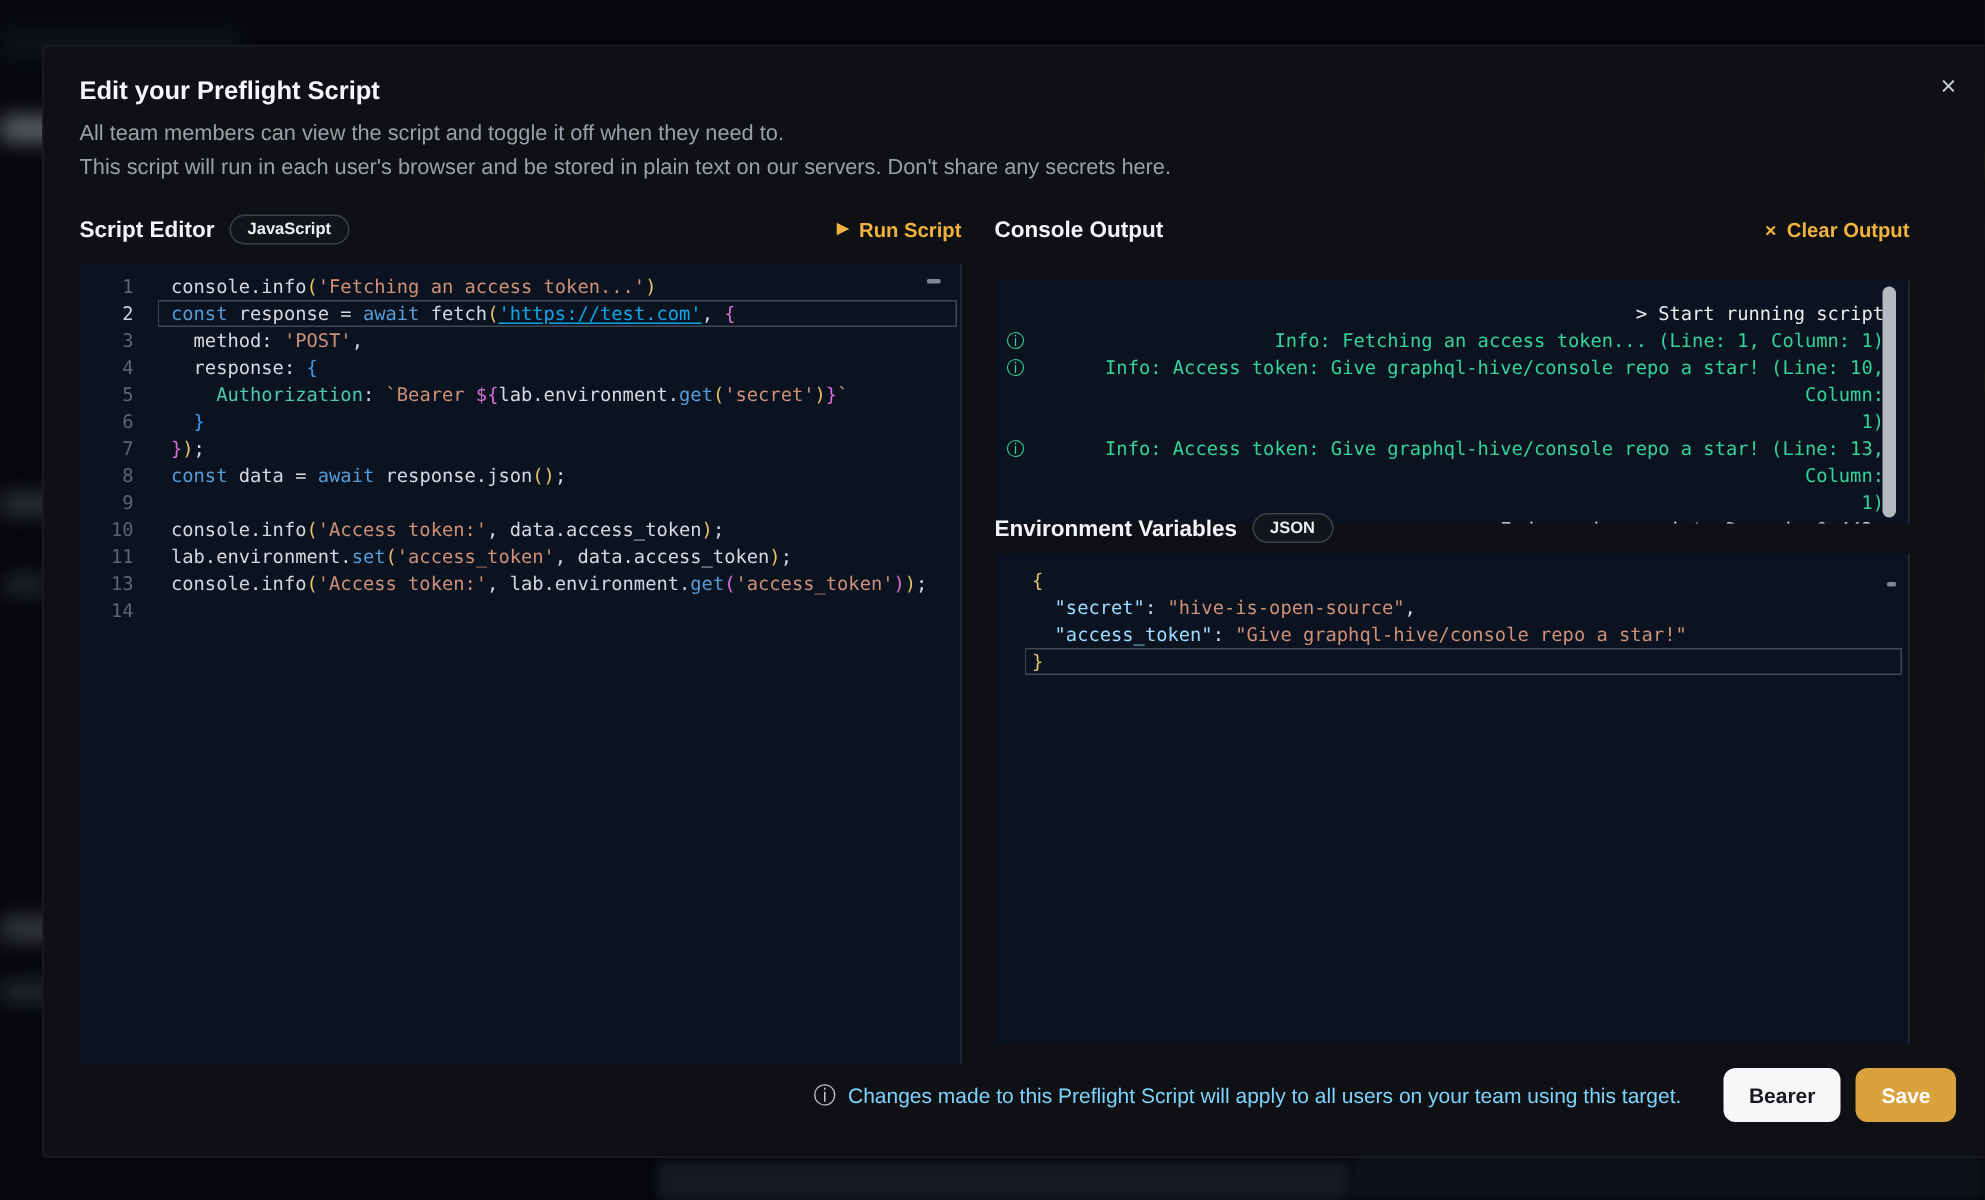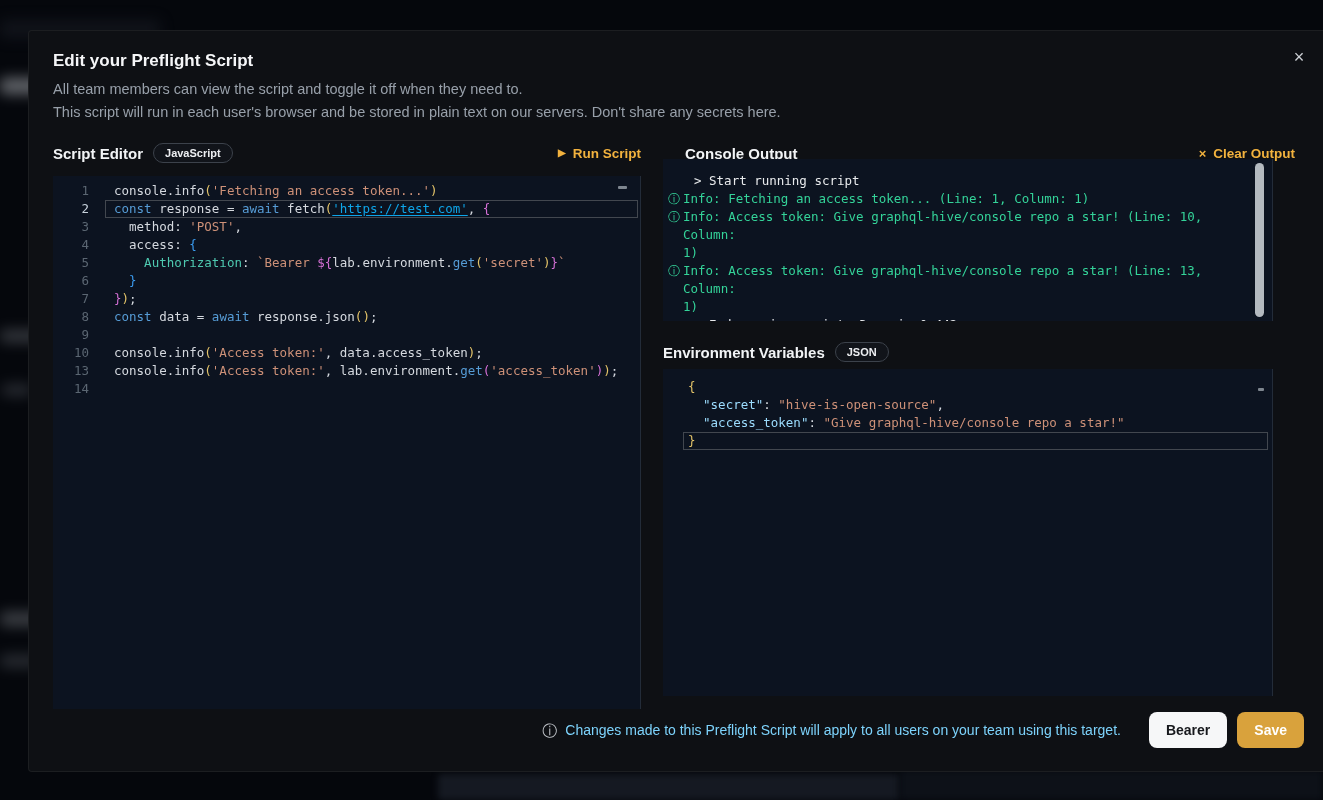--- a/index.html
+++ b/index.html
@@ -23,21 +23,21 @@
   .badge { margin-left:10px; padding:3px 11px; border:1px solid #3c424b; border-radius:999px;
     background:#11141a; font-size:11px; font-weight:700; color:#eceef1; }
   .spacer { flex:1; }
   .amber-btn { display:flex; align-items:center; gap:7px; color:#f2b23e; font-size:13.5px;
     font-weight:600; cursor:pointer; }
   .amber-btn .bicon { font-size:10px; line-height:1; }
 
   
   .panel { position:absolute; background:#0c1320; overflow:hidden; border-right:1px solid #232c39; }
   .editor-panel  { left:24px;  top:145px; width:588px; height:533px; padding-top:6px; }
-  .console-panel { left:634px; top:128px; width:610px; height:162px; padding-top:13px; }
+  .console-panel { left:634px; top:156px; width:610px; height:162px; padding-top:13px;text-align:right; }
   .env-panel     { left:634px; top:338px; width:610px; height:327px; padding-top:9px; }
 
   .mmdash { position:absolute; background:#7e868f; height:3px; border-radius:1px; }
   .vsb { position:absolute; right:8px; top:4px; width:9px; height:154px; background:#b4bac0; border-radius:5px; }
 
   
   .code-line { display:flex; height:18px; line-height:18px;
     font-family:"DejaVu Sans Mono", monospace; font-size:12.5px; margin-right:2px; }
   .code-line .ln { flex:none; width:52px; padding-right:16px; text-align:right; color:#5b6672; }
   .code-line.active .ln { color:#c8d2dc; }
@@ -102,21 +102,21 @@
   <div class="sec-hdr" style="left:24px; top:110px; width:588px;justify-content:flex-end;">
     <span class="hname">Script Editor</span>
     <span class="badge">JavaScript</span>
     <span class="spacer"></span>
     <span class="amber-btn">
       <span class="bicon">▶</span>
       <span>Run Script</span>
     </span>
   </div>
 
-  <div class="sec-hdr" style="left:656px; top:110px; width:610px;">
+  <div class="sec-hdr" style="left:634px; top:110px; width:610px;">
     <span class="hname">Console Output</span>
     <span class="spacer"></span>
     <span class="amber-btn">
       <span class="bicon" style="font-size:13px">×</span>
       <span>Clear Output</span>
     </span>
   </div>
 
   <div class="panel editor-panel">
     <div id="code-lines">
@@ -127,21 +127,21 @@
         <div class="code-line active">
           <span class="ln">2</span>
           <span class="line-text"><span class="tk-kw">const</span><span class="tk-pl"> response = </span><span class="tk-kw">await</span><span class="tk-pl"> fetch</span><span class="tk-b1">(</span><span class="tk-link">'https://test.com'</span><span class="tk-pl">, </span><span class="tk-b2">{</span></span>
         </div>
         <div class="code-line">
           <span class="ln">3</span>
           <span class="line-text"><span class="tk-pl">  method: </span><span class="tk-str">'POST'</span><span class="tk-pl">,</span></span>
         </div>
         <div class="code-line">
           <span class="ln">4</span>
-          <span class="line-text"><span class="tk-pl">  access: </span><span class="tk-b3">{</span></span>
+          <span class="line-text"><span class="tk-pl">  response: </span><span class="tk-b3">{</span></span>
         </div>
         <div class="code-line">
           <span class="ln">5</span>
           <span class="line-text"><span class="tk-pl">    </span><span class="tk-teal">Authorization</span><span class="tk-pl">: </span><span class="tk-str">`Bearer </span><span class="tk-b2">${</span><span class="tk-pl">lab.environment.</span><span class="tk-kw">get</span><span class="tk-b1">(</span><span class="tk-str">'secret'</span><span class="tk-b1">)</span><span class="tk-b2">}</span><span class="tk-str">`</span></span>
         </div>
         <div class="code-line">
           <span class="ln">6</span>
           <span class="line-text"><span class="tk-pl">  </span><span class="tk-b3">}</span></span>
         </div>
         <div class="code-line">
@@ -152,20 +152,24 @@
           <span class="ln">8</span>
           <span class="line-text"><span class="tk-kw">const</span><span class="tk-pl"> data = </span><span class="tk-kw">await</span><span class="tk-pl"> response.json</span><span class="tk-b1">(</span><span class="tk-b1">)</span><span class="tk-pl">;</span></span>
         </div>
         <div class="code-line">
           <span class="ln">9</span>
           <span class="line-text"></span>
         </div>
         <div class="code-line">
           <span class="ln">10</span>
           <span class="line-text"><span class="tk-pl">console.info</span><span class="tk-b1">(</span><span class="tk-str">'Access token:'</span><span class="tk-pl">, data.access_token</span><span class="tk-b1">)</span><span class="tk-pl">;</span></span>
+        </div>
+        <div class="code-line">
+          <span class="ln">11</span>
+          <span class="line-text"><span class="tk-pl">lab.environment.</span><span class="tk-kw">set</span><span class="tk-b1">(</span><span class="tk-str">'access_token'</span><span class="tk-pl">, data.access_token</span><span class="tk-b1">)</span><span class="tk-pl">;</span></span>
         </div>
         <div class="code-line">
           <span class="ln">13</span>
           <span class="line-text"><span class="tk-pl">console.info</span><span class="tk-b1">(</span><span class="tk-str">'Access token:'</span><span class="tk-pl">, lab.environment.</span><span class="tk-kw">get</span><span class="tk-b2">(</span><span class="tk-str">'access_token'</span><span class="tk-b2">)</span><span class="tk-b1">)</span><span class="tk-pl">;</span></span>
         </div>
         <div class="code-line">
           <span class="ln">14</span>
           <span class="line-text"></span>
         </div>
       </div>

